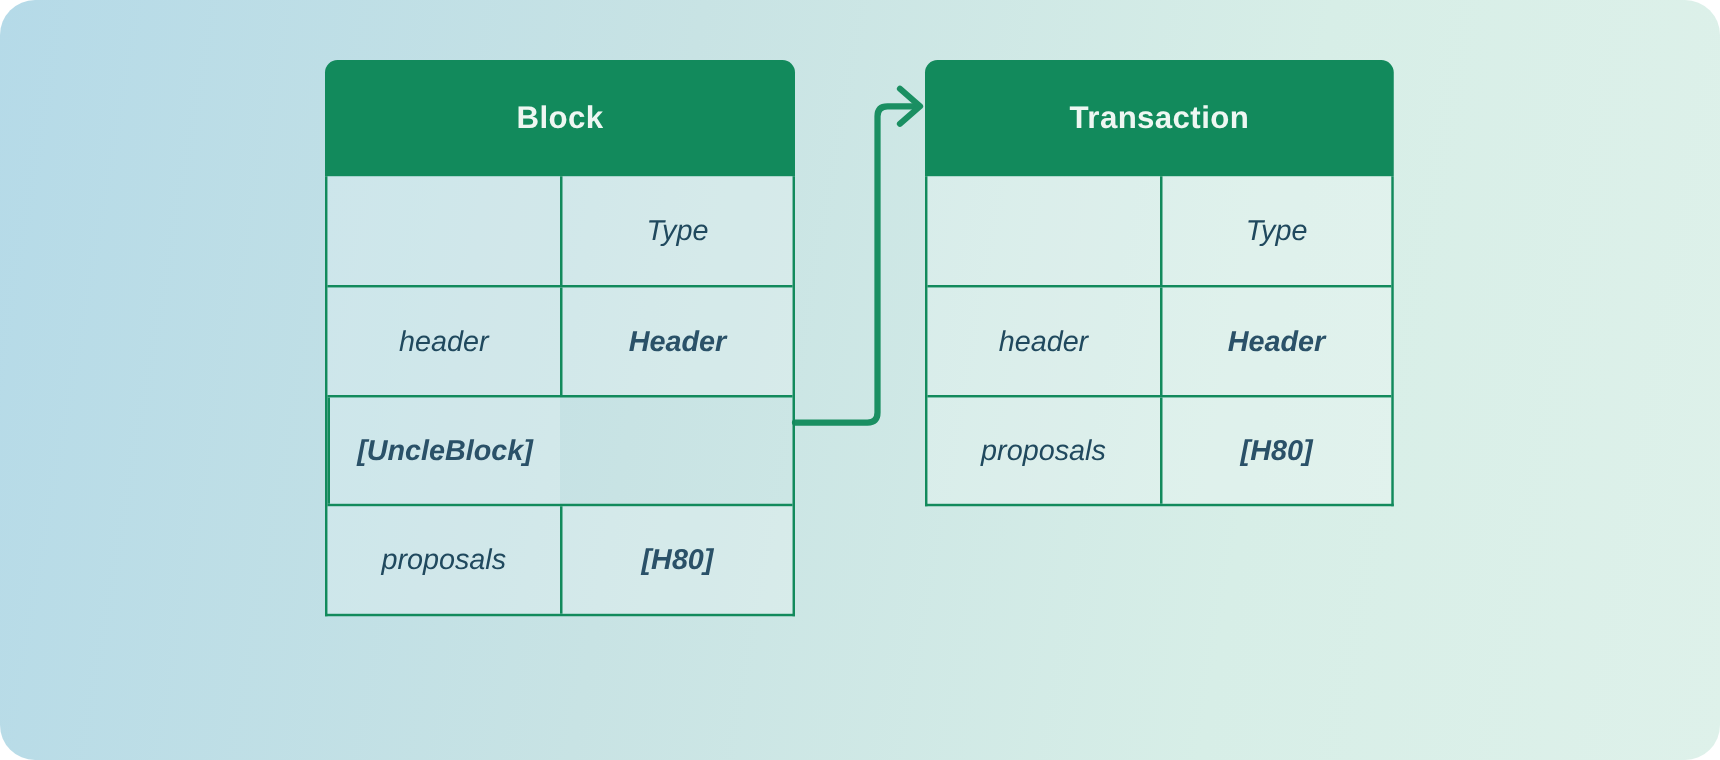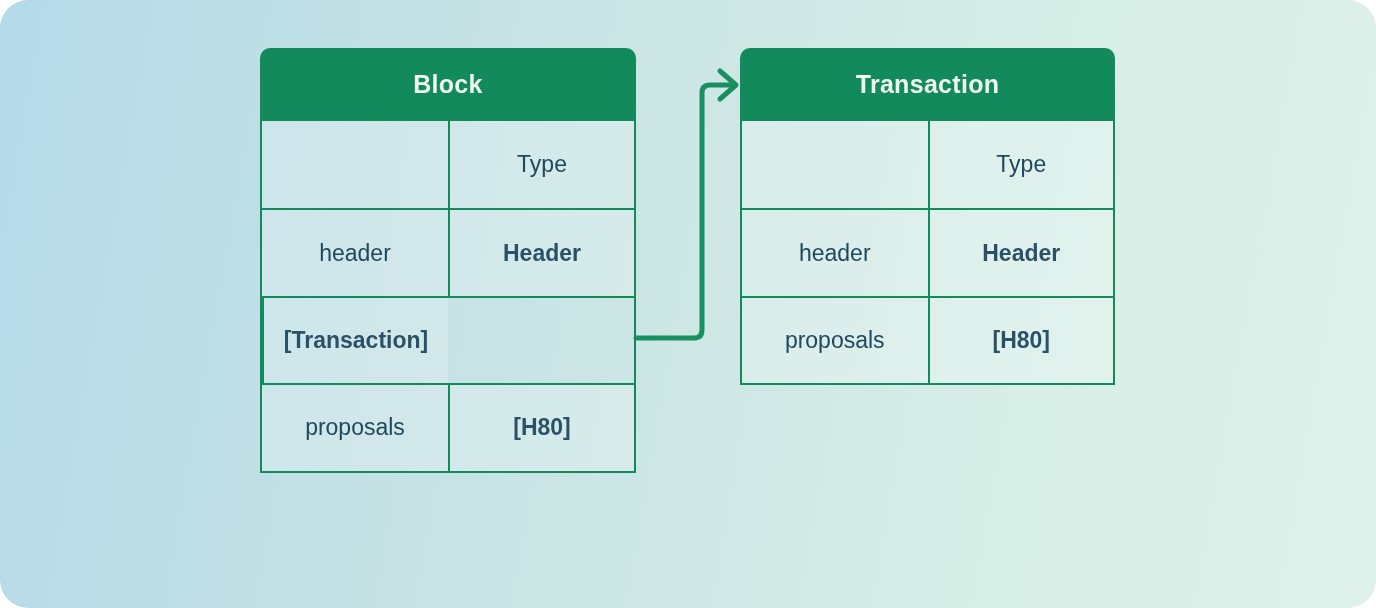--- a/index.html
+++ b/index.html
@@ -20,21 +20,21 @@
     width: 1376px;
     height: 608px;
     border-radius: 28px;
     background: linear-gradient(100deg, #b5dae8 0%, #c8e3e4 38%, #d7eee7 72%, #def1ea 100%);
     overflow: hidden;
   }
 
   .schema-table { position: absolute; }
 
   .thead {
-    height: 73px;
+    height: 93px;
     background: var(--green);
     border-radius: 10px 10px 0 0;
     display: flex;
     align-items: center;
     justify-content: center;
     color: var(--header-text);
     font-size: 25px;
     font-weight: 700;
     letter-spacing: 0.3px;
   }
@@ -42,20 +42,21 @@
   .tbody {
     border: 2px solid var(--green);
     border-top: none;
   }
 
   .trow {
     display: grid;
     grid-template-columns: 1fr 1fr;
     height: 87.4px;
     border-top: 2px solid var(--green);
+    font-style: italic;
   }
   .trow:first-child { border-top: none; }
 
   .cell {
     display: flex;
     align-items: center;
     justify-content: center;
     font-size: 23px;
     color: var(--ink);
     background: var(--cell);
@@ -91,21 +92,21 @@
     <div class="tbody">
       <div class="trow">
         <div class="cell"></div>
         <div class="cell type-cell type-label">Type</div>
       </div>
       <div class="trow">
         <div class="cell">header</div>
         <div class="cell type-cell">Header</div>
       </div>
       <div class="trow">
-        <div class="cell type-cell">[Transaction]</div>
+        <div class="cell type-cell">[UncleBlock]</div>
       </div>
       <div class="trow">
         <div class="cell">proposals</div>
         <div class="cell type-cell">[H80]</div>
       </div>
     </div>
   </div>
 
   <div class="schema-table" style="left:740px; top:48px; width:375px;">
     <div class="thead">Transaction</div>

